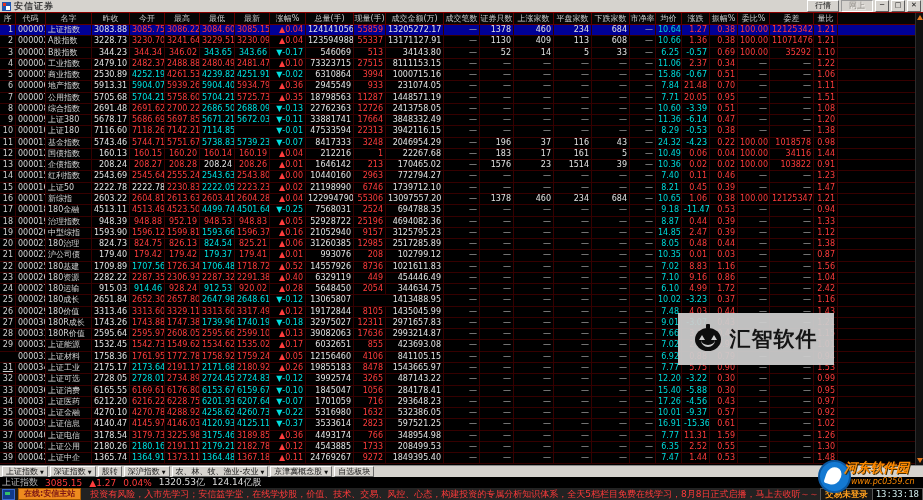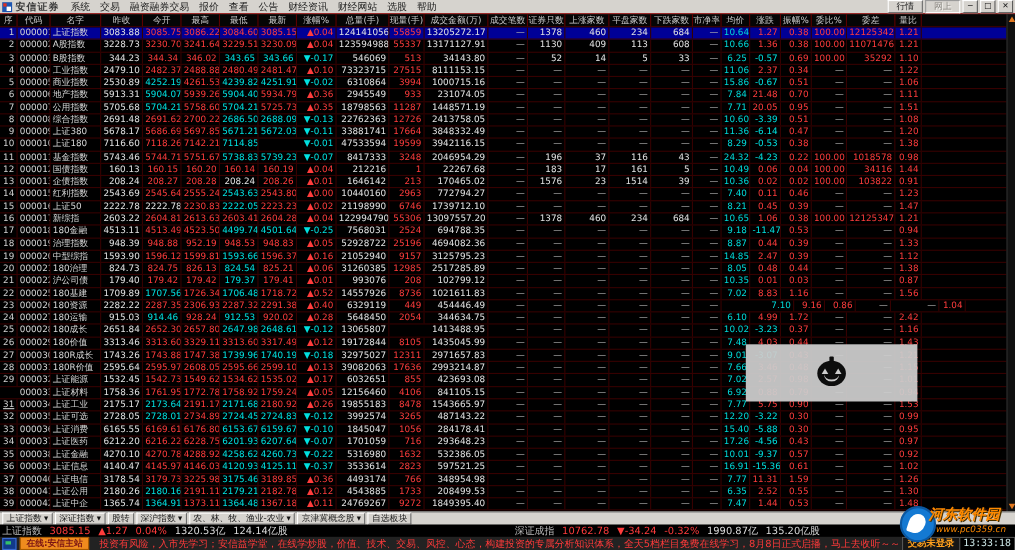--- a/index.html
+++ b/index.html
@@ -110,32 +110,20 @@
   .hd-circle::after{content:'';position:absolute;left:6px;top:5px;width:15px;height:18px;background:#fff;border-radius:55% 45% 60% 10%;transform:rotate(18deg);}
   .hd-name{position:absolute;left:26px;top:1px;font-size:13px;font-weight:bold;font-style:italic;color:#ff8a00;text-shadow:1px 1px 0 #4a3000;white-space:nowrap;}
   .hd-url{position:absolute;left:33px;top:19px;font-size:8px;font-style:italic;color:#ff8a00;white-space:nowrap;}
 </style>
 </head>
 <body>
 
 <div class="titlebar">
   <div class="app-logo"></div>
   <div class="app-title">安信证券</div>
-  <div class="menubar">
-      <span class="menu-item">系统</span>
-      <span class="menu-item">交易</span>
-      <span class="menu-item">融资融券交易</span>
-      <span class="menu-item">报价</span>
-      <span class="menu-item">查看</span>
-      <span class="menu-item">公告</span>
-      <span class="menu-item">财经资讯</span>
-      <span class="menu-item">财经网站</span>
-      <span class="menu-item">选股</span>
-      <span class="menu-item">帮助</span>
-    </div>
   <div class="tb-right">
     <div class="chrome-btn">行情</div>
     <div class="chrome-btn disabled">网上</div>
     <div class="win-btn">─</div>
     <div class="win-btn">□</div>
     <div class="win-btn">✕</div>
   </div>
 </div>
 
 <div class="hdr">
@@ -414,21 +402,21 @@
       <div class="tcell" style="width: 16px; color: rgb(207, 207, 207);">10</div>
       <div class="tcell left" style="width: 30px; color: rgb(214, 214, 214);">000010</div>
       <div class="tcell left" style="width: 46px; color: rgb(214, 214, 214);">上证180</div>
       <div class="tcell" style="width: 38px; color: rgb(226, 226, 226);">7116.60</div>
       <div class="tcell" style="width: 35px; color: rgb(255, 60, 60);">7118.26</div>
       <div class="tcell" style="width: 35px; color: rgb(255, 60, 60);">7142.21</div>
       <div class="tcell" style="width: 35px; color: rgb(0, 225, 225);">7114.85</div>
       <div class="tcell" style="width: 35px; color: rgb(0, 225, 225); margin-top: 40px;">7116.07</div>
       <div class="tcell" style="width: 36px; color: rgb(0, 225, 225);">▼-0.01</div>
       <div class="tcell" style="width: 48px; color: rgb(226, 226, 226);">47533594</div>
-      <div class="tcell" style="width: 32px; color: rgb(255, 60, 60);">19599</div>
+      <div class="tcell" style="width: 32px; color: rgb(255, 60, 60);">22313</div>
       <div class="tcell" style="width: 58px; color: rgb(226, 226, 226);">3942116.15</div>
       <div class="tcell" style="width: 36px; color: rgb(176, 176, 176);">—</div>
       <div class="tcell" style="width: 34px; color: rgb(176, 176, 176);">—</div>
       <div class="tcell" style="width: 40px; color: rgb(176, 176, 176);">—</div>
       <div class="tcell" style="width: 38px; color: rgb(176, 176, 176);">—</div>
       <div class="tcell" style="width: 38px; color: rgb(176, 176, 176);">—</div>
       <div class="tcell" style="width: 26px; color: rgb(176, 176, 176);">—</div>
       <div class="tcell" style="width: 26px; color: rgb(0, 216, 216);">8.29</div>
       <div class="tcell" style="width: 28px; color: rgb(0, 225, 225);">-0.53</div>
       <div class="tcell" style="width: 28px; color: rgb(255, 60, 60);">0.38</div>
@@ -773,21 +761,21 @@
       <div class="tcell" style="width: 36px; color: rgb(255, 60, 60);">▲0.40</div>
       <div class="tcell" style="width: 48px; color: rgb(226, 226, 226);">6329119</div>
       <div class="tcell" style="width: 32px; color: rgb(255, 60, 60);">449</div>
       <div class="tcell" style="width: 58px; color: rgb(226, 226, 226);">454446.49</div>
       <div class="tcell" style="width: 36px; color: rgb(176, 176, 176);">—</div>
       <div class="tcell" style="width: 34px; color: rgb(176, 176, 176);">—</div>
       <div class="tcell" style="width: 40px; color: rgb(176, 176, 176);">—</div>
       <div class="tcell" style="width: 38px; color: rgb(176, 176, 176);">—</div>
       <div class="tcell" style="width: 38px; color: rgb(176, 176, 176);">—</div>
       <div class="tcell" style="width: 26px; color: rgb(176, 176, 176);">—</div>
-      <div class="tcell" style="width: 26px; color: rgb(0, 216, 216); margin-left: 40px;">7.10</div>
+      <div class="tcell" style="width: 26px; color: rgb(0, 216, 216);">7.10</div>
       <div class="tcell" style="width: 28px; color: rgb(255, 60, 60);">9.16</div>
       <div class="tcell" style="width: 28px; color: rgb(255, 60, 60);">0.86</div>
       <div class="tcell" style="width: 32px; color: rgb(176, 176, 176);">—</div>
       <div class="tcell" style="width: 44px; color: rgb(176, 176, 176);">—</div>
       <div class="tcell" style="width: 24px; color: rgb(255, 60, 60);">1.04</div>
       <div class="tcell tfill"></div>
     </div>
     <div class="trow">
       <div class="tcell" style="width: 16px; color: rgb(207, 207, 207);">24</div>
       <div class="tcell left" style="width: 30px; color: rgb(214, 214, 214);">000027</div>
@@ -1258,43 +1246,36 @@
 </div>
 
 <div class="statusbar">
     <div class="seg" style="left: 2px;">
       <span style="color: rgb(184, 184, 184);">上证指数</span>
       <span style="color: rgb(255, 60, 60);">3085.15</span>
       <span style="color: rgb(255, 60, 60);">▲1.27</span>
       <span style="color: rgb(255, 60, 60);">0.04%</span>
       <span style="color: rgb(220, 220, 220);">1320.53亿</span>
       <span style="color: rgb(220, 220, 220);">124.14亿股</span>
-    </div>
-    <div class="seg" style="left: 468px;">
-      <span style="color: rgb(184, 184, 184);">深证成指</span>
-      <span style="color: rgb(255, 60, 60);">10762.78</span>
-      <span style="color: rgb(255, 60, 60);">▼-34.24</span>
-      <span style="color: rgb(255, 60, 60);">-0.32%</span>
-      <span style="color: rgb(220, 220, 220);">1990.87亿</span>
-      <span style="color: rgb(220, 220, 220);">135.20亿股</span>
     </div>
   </div>
 
 <div class="bottombar">
   <div class="conn-icon"></div>
   <div class="server-badge">在线:安信主站</div>
   <div class="marquee">投资有风险，入市先学习；安信益学堂，在线学炒股，价值、技术、交易、风控、心态，构建投资的专属分析知识体系，全天5档栏目免费在线学习，8月8日正式启播，马上去收听～～ 关于“封转开”</div>
   <div class="login-status">交易未登录</div>
   <div class="clock">13:33:18</div>
 </div>
 
 <div class="hz-box">
   <div class="pumpkin">
     <span class="eye l"></span>
       <span class="eye r"></span>
       <span class="mouth"></span>
   </div>
+  <div class="hz-text">汇智软件</div>
 </div>
 <div class="hd-box">
   <div class="hd-circle"></div>
   <div class="hd-name">河东软件园</div>
   <div class="hd-url">www.pc0359.cn</div>
 </div>
 
 </body></html>

